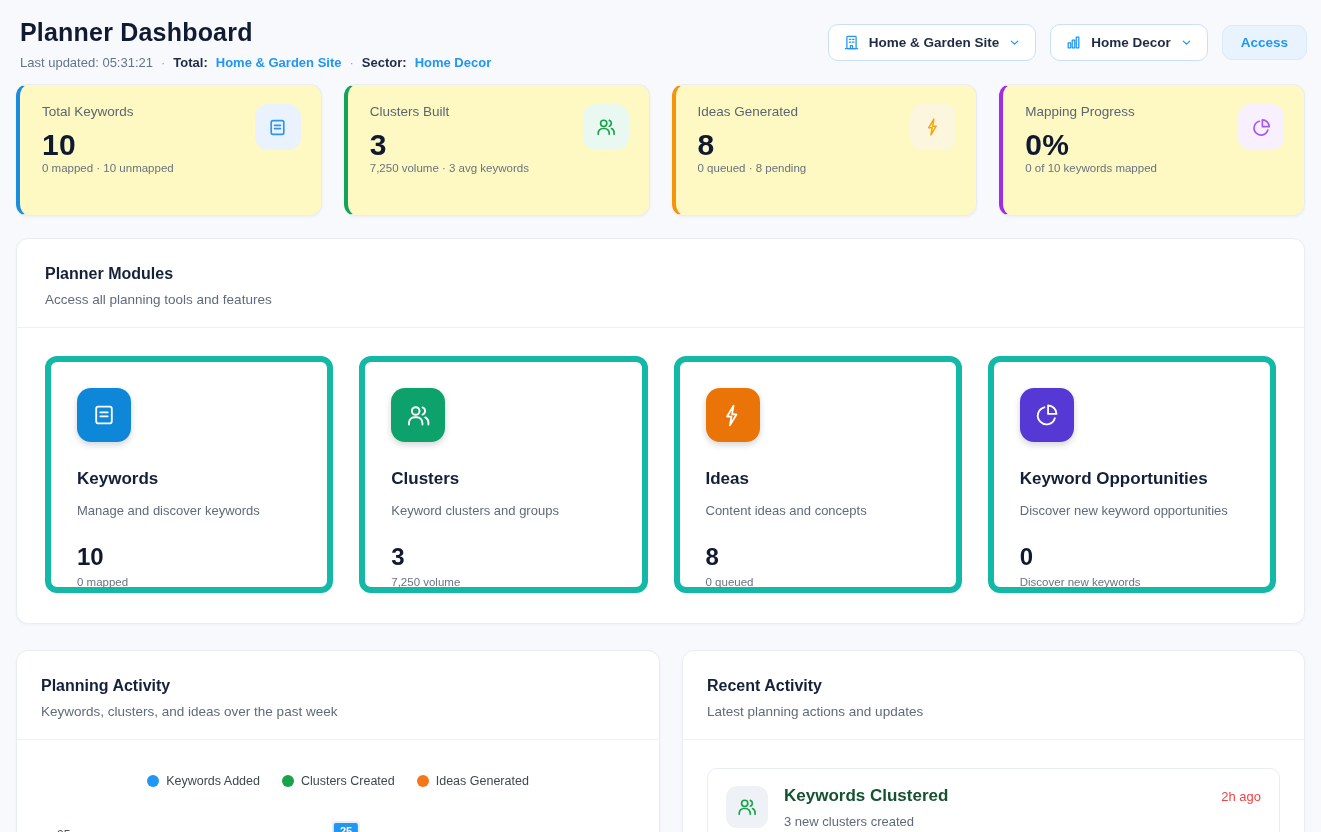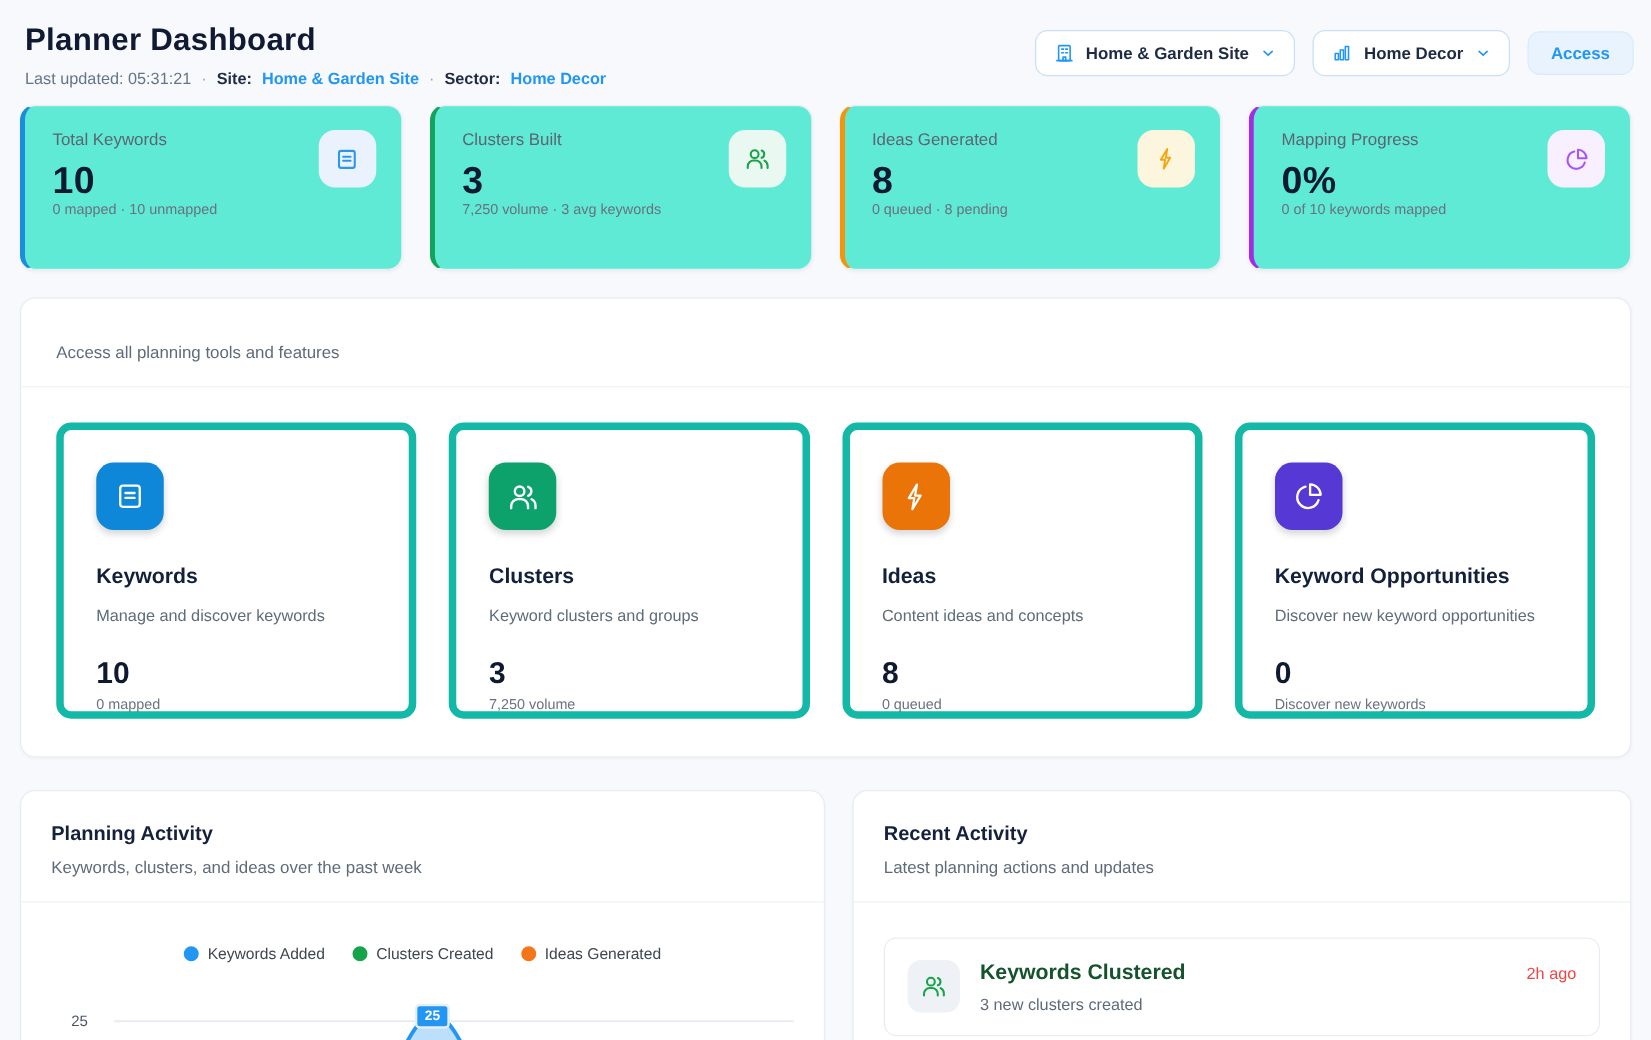--- a/index.html
+++ b/index.html
@@ -29,21 +29,21 @@
   .tb-btn svg { display:block; }
   .refresh-btn {
     background:#e8f3fd; border:1px solid #d7ebfc; color:#2196f3;
     border-radius:10px; padding:9px 18px; font-size:13.5px; font-weight:700;
     cursor:pointer; font-family:inherit;
   }
 
   
   .stats { display:grid; grid-template-columns:repeat(4,1fr); gap:22px; margin:2px 16px 0 16px; }
   .stat-card {
-    position:relative; background:#5eead4; border:1px solid #e9edf3; border-radius:12px;
+    position:relative; background:#fef9c3; border:1px solid #e9edf3; border-radius:12px;
     border-left-width:4px; border-left-style:solid;
     padding:19px 22px; height:132px;
     box-shadow:0 1px 3px rgba(16,24,40,.05);
   }
   .stat-card.c1 { border-left-color:#1b8ddd; }
   .stat-card.c2 { border-left-color:#12a35c; }
   .stat-card.c3 { border-left-color:#f59408; }
   .stat-card.c4 { border-left-color:#a22ce4; }
   .stat-label { font-size:13.5px; color:#5b6574; }
   .stat-value { font-size:30px; font-weight:800; color:#0f1930; margin-top:9px; letter-spacing:.3px; }
@@ -129,21 +129,21 @@
 <body>
 
 <div class="app">
 
   <div class="header">
     <div>
       <div class="page-title">Planner Dashboard</div>
       <div class="meta">
         <span>Last updated: 05:31:21</span>
         <span class="dot">·</span>
-        <span class="lbl">Site:</span>
+        <span class="lbl">Total:</span>
         <span class="link">Home &amp; Garden Site</span>
         <span class="dot">·</span>
         <span class="lbl">Sector:</span>
         <span class="link">Home Decor</span>
       </div>
     </div>
 
     <div class="toolbar">
       <button class="tb-btn">
         <span>
@@ -228,20 +228,21 @@
       <div class="chip s4">
         <svg width="21" height="21" viewBox="0 0 24 24" fill="none" stroke="currentColor" stroke-width="1.9" stroke-linecap="round" stroke-linejoin="round">
           <path d="M19.2 14.9A8 8 0 1 1 9.6 4.9"></path>
           <path d="M13 3.2a8 8 0 0 1 7.8 7.8H13z"></path>
         </svg>
       </div>
     </div>
   </div>
 
   <div class="panel modules-panel">
+    <div class="panel-title">Planner Modules</div>
     <div class="panel-sub">Access all planning tools and features</div>
     <div class="panel-divider"></div>
 
     <div class="modules-grid">
 
       <div class="module-card">
         <div class="tile m1">
           <svg width="26" height="26" viewBox="0 0 24 24" fill="none" stroke="#ffffff" stroke-width="1.7" stroke-linecap="round" stroke-linejoin="round">
             <rect x="4.8" y="4.2" width="14.4" height="15.6" rx="2"></rect>
             <path d="M8.6 9.6h6.8M8.6 13.2h6.8"></path>

